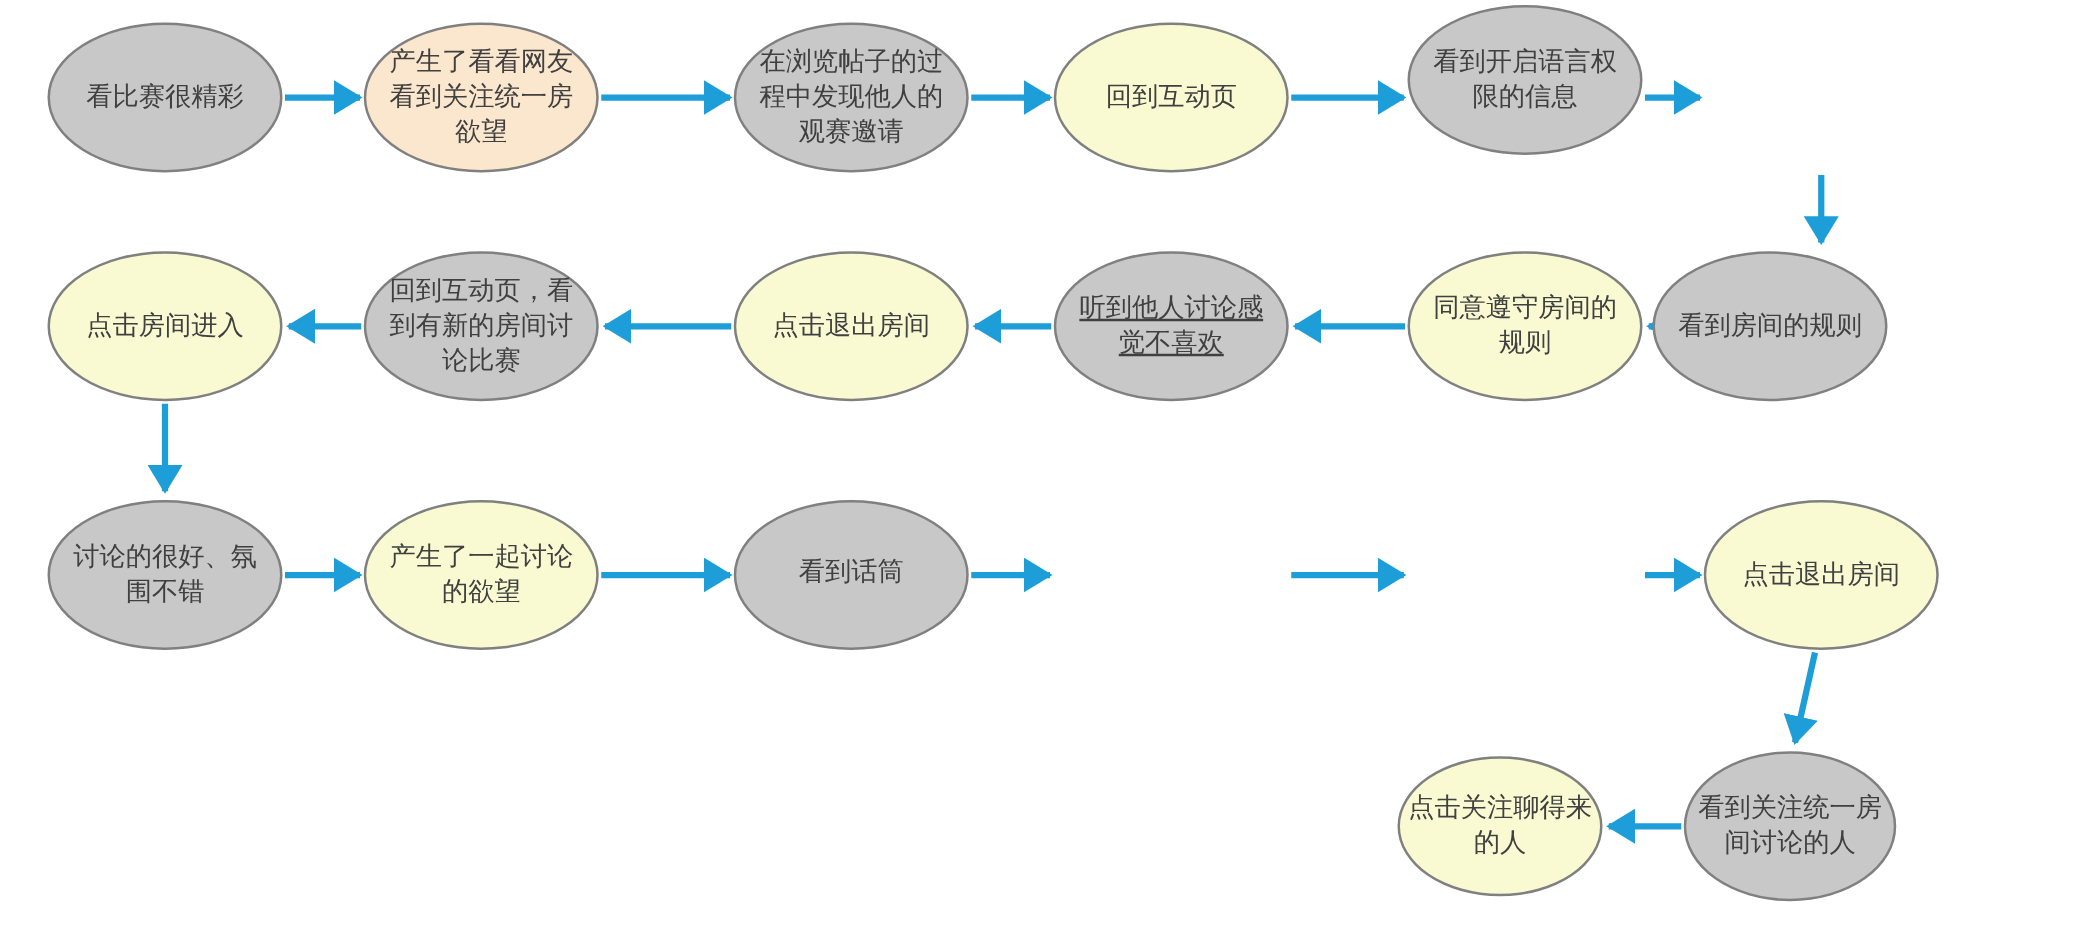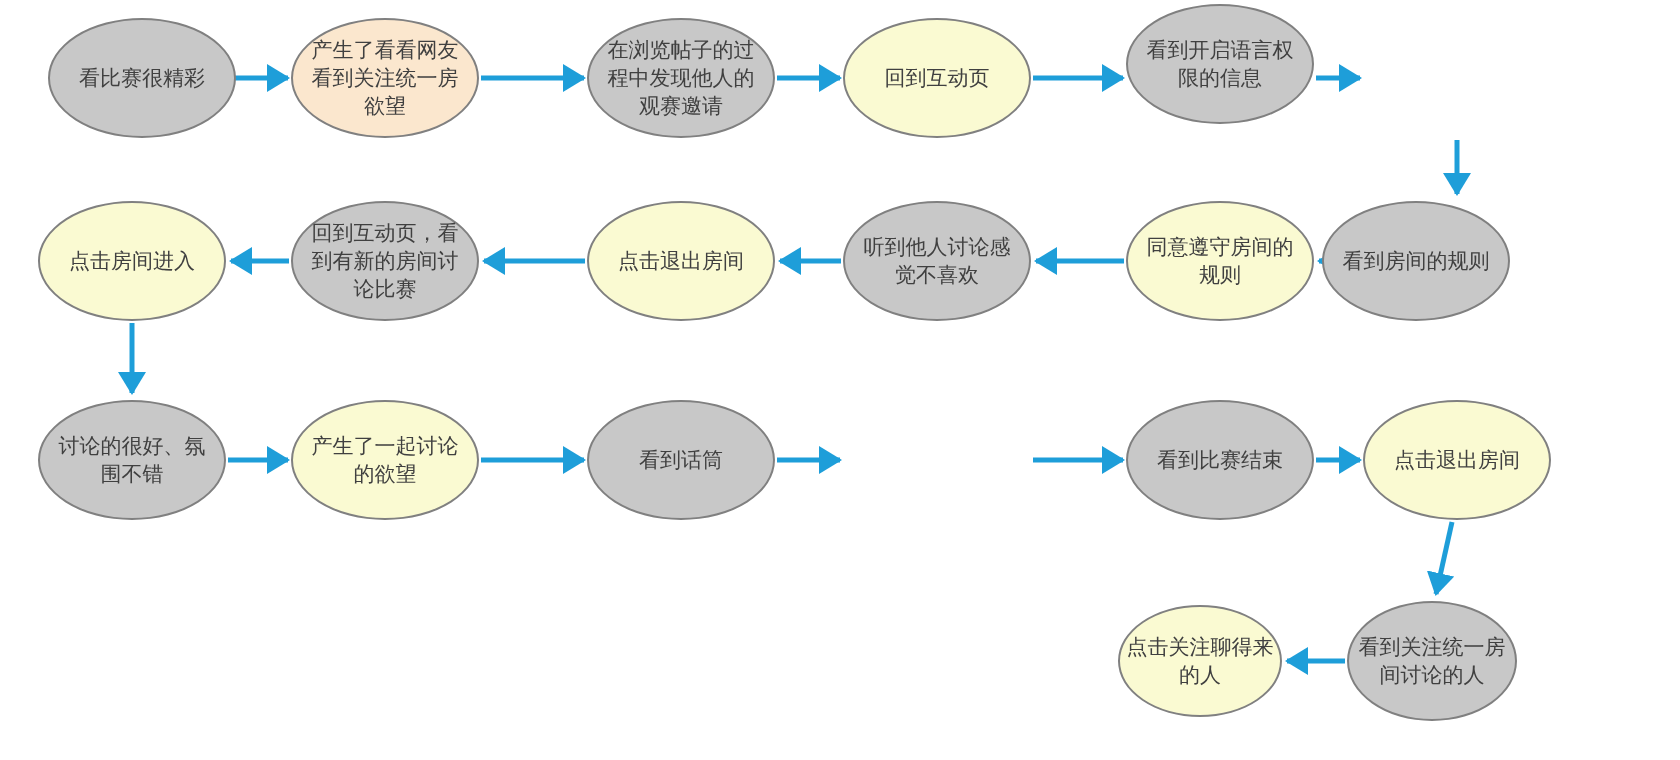--- a/index.html
+++ b/index.html
@@ -54,48 +54,47 @@
     <line x1="132" y1="323" x2="132" y2="393" marker-end="url(#ah)"></line>
     <line x1="228" y1="460" x2="288" y2="460" marker-end="url(#ah)"></line>
     <line x1="481" y1="460" x2="584" y2="460" marker-end="url(#ah)"></line>
     <line x1="777" y1="460" x2="840" y2="460" marker-end="url(#ah)"></line>
     <line x1="1033" y1="460" x2="1123" y2="460" marker-end="url(#ah)"></line>
     <line x1="1316" y1="460" x2="1360" y2="460" marker-end="url(#ah)"></line>
     <line x1="1452" y1="522" x2="1436" y2="594" marker-end="url(#ah)"></line>
     <line x1="1345" y1="661" x2="1287" y2="661" marker-end="url(#ah)"></line>
   </svg>
 
-  <div class="node fill-gray" style="left:48px;   top:18px;  width:188px; height:120px;text-align:right;">看比赛很精彩</div>
+  <div class="node fill-gray" style="left:38px;   top:18px;  width:188px; height:120px;text-align:right;">看比赛很精彩</div>
   <div class="node fill-peach" style="left:291px;  top:18px;  width:188px; height:120px;">产生了看看网友
 看到关注统一房
 欲望</div>
   <div class="node fill-gray" style="left:587px;  top:18px;  width:188px; height:120px;">在浏览帖子的过
 程中发现他人的
 观赛邀请</div>
   <div class="node fill-yellow" style="left:843px;  top:18px;  width:188px; height:120px;">回到互动页</div>
   <div class="node fill-gray" style="left:1126px; top:4px;  width:188px; height:120px;">看到开启语言权
 限的信息</div>
 
   <div class="node fill-gray" style="left:1322px; top:201px; width:188px; height:120px;">看到房间的规则</div>
   <div class="node fill-yellow" style="left:1126px; top:201px; width:188px; height:120px;">同意遵守房间的
 规则</div>
-  <div class="node fill-gray" style="left:843px;  top:201px; width:188px; height:120px;">听到他人讨论感
+  <div class="node fill-gray" style="left:843px;  top:201px; width:188px; height:120px;text-decoration:underline;">听到他人讨论感
 觉不喜欢</div>
   <div class="node fill-yellow" style="left:587px;  top:201px; width:188px; height:120px;">点击退出房间</div>
   <div class="node fill-gray" style="left:291px;  top:201px; width:188px; height:120px;">回到互动页，看
 到有新的房间讨
 论比赛</div>
   <div class="node fill-yellow" style="left:38px;   top:201px; width:188px; height:120px;">点击房间进入</div>
 
   <div class="node fill-gray" style="left:38px;   top:400px; width:188px; height:120px;">讨论的很好、氛
 围不错</div>
   <div class="node fill-yellow" style="left:291px;  top:400px; width:188px; height:120px;">产生了一起讨论
 的欲望</div>
-  <div class="node fill-gray" style="left:587px;  top:400px; width:188px; height:120px;">看到话筒</div>
-  <div class="node fill-gray" style="left:1126px; top:400px; width:188px; height:120px;">看到比赛结束</div>
+  <div class="node fill-gray" style="left:587px;  top:400px; width:188px; height:120px;font-family:Liberation Mono, monospace;">看到话筒</div>
   <div class="node fill-yellow" style="left:1363px; top:400px; width:188px; height:120px;">点击退出房间</div>
 
   <div class="node fill-gray" style="left:1347px; top:601px; width:170px; height:120px;">看到关注统一房
 间讨论的人</div>
   <div class="node fill-yellow" style="left:1118px; top:605px; width:164px; height:112px;">点击关注聊得来
 的人</div>
 
 </div>
 
 </body></html>

